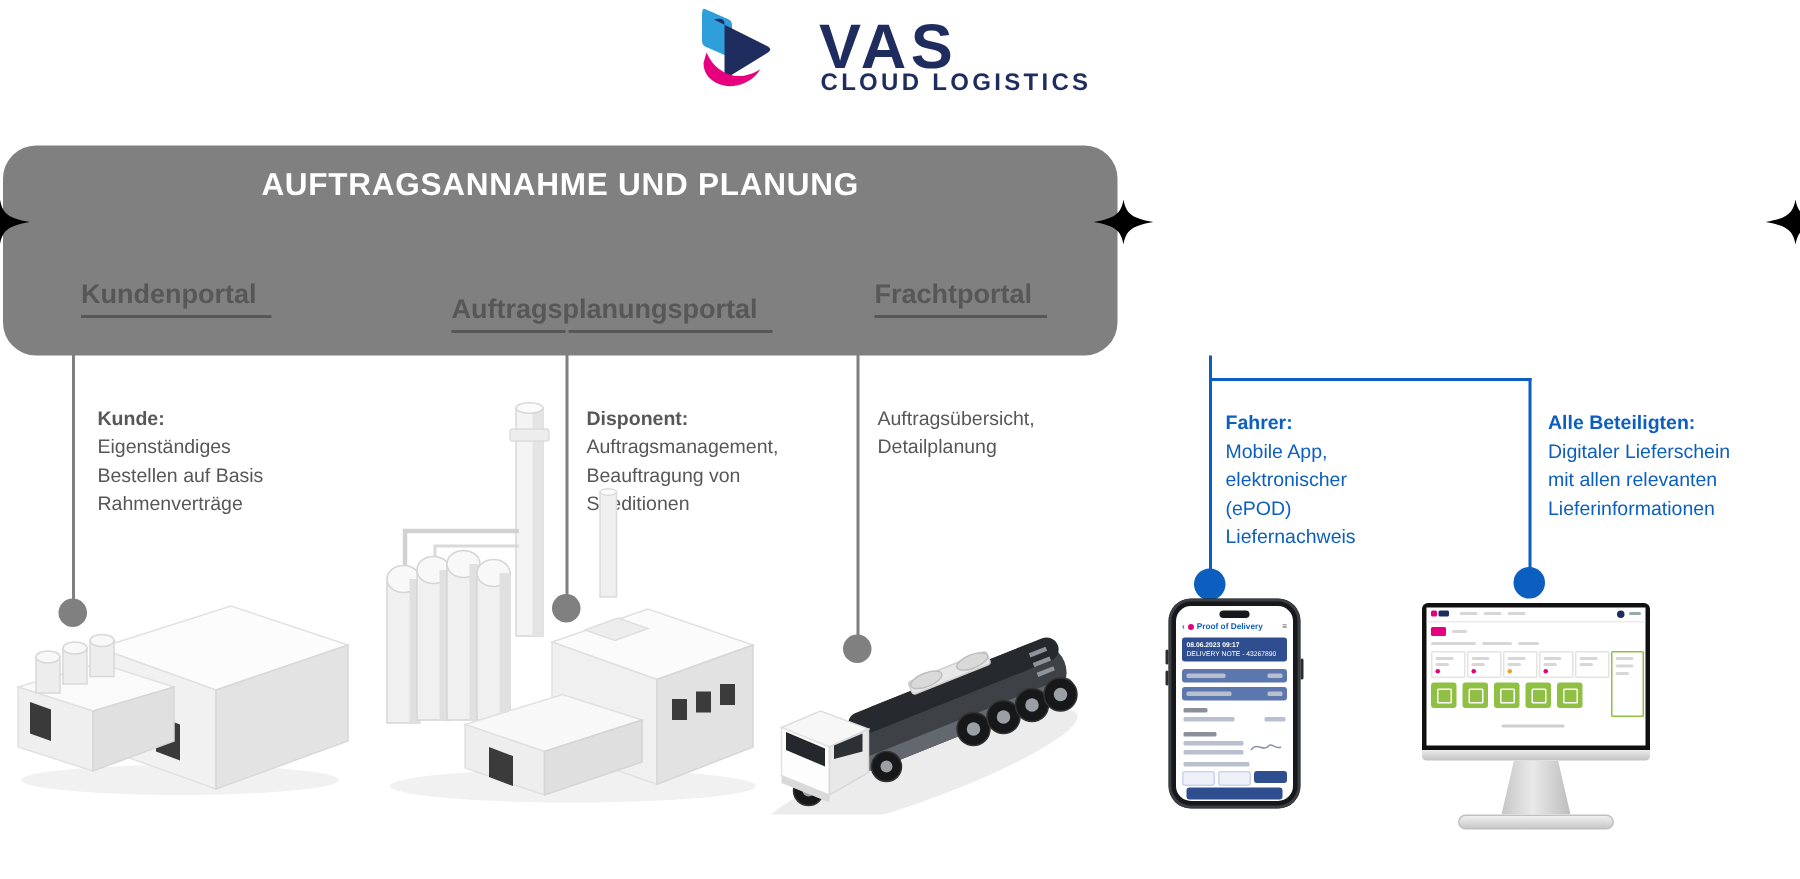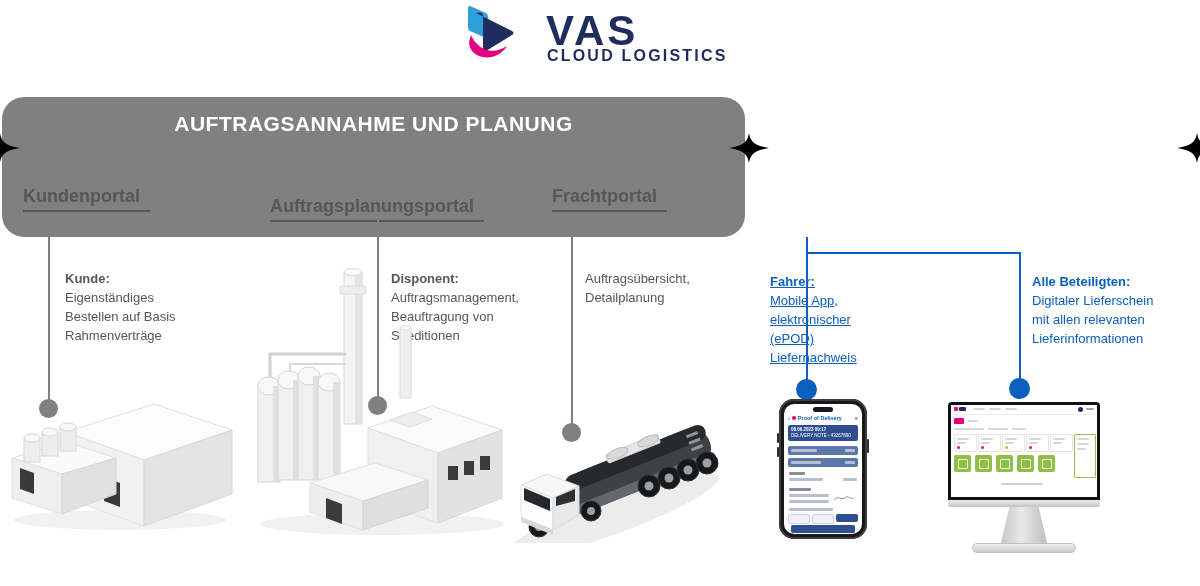--- a/index.html
+++ b/index.html
@@ -11,21 +11,21 @@
   .brand-text{color:#1f2c5e;font-weight:800;letter-spacing:3px;font-size:42px;line-height:1;}
   .brand-sub{color:#1f2c5e;font-weight:700;letter-spacing:2.2px;font-size:16px;line-height:1;}
 
   
   .banner{height:140px;border-radius:22px;color:#fff;text-align:center;}
   .banner-title{font-weight:700;font-size:21px;letter-spacing:.5px;padding-top:15px;color:#fff;}
   .banner.gray{background:#808080;}
   .banner.blue{background:#0c5fbf;}
 
   .portal-label{font-weight:700;font-size:18px;color:#575757;
-                border-bottom:2px solid #575757;padding:0 10px 3px 0;cursor:pointer;}
+                border-bottom:2px solid #575757;padding:0 10px 3px 0;cursor:pointer;margin-left:31px;}
 
   
   .vline{width:2px;background:#808080;}
   .vline.blue,.hline.blue{background:#0c5fbf;}
   .hline{height:2px;}
   .dot{border-radius:50%;}
   .dot.gray{width:19px;height:19px;background:#808080;}
   .dot.blue{width:21px;height:21px;background:#0c5fbf;}
 
   
@@ -129,21 +129,21 @@
     <div>Auftragsmanagement,</div>
     <div>Beauftragung von</div>
     <div>Speditionen</div>
   </div>
 
   <div class="abs desc" style="left:585px;top:269px;">
     <div>Auftragsübersicht,</div>
     <div>Detailplanung</div>
   </div>
 
-  <div class="abs desc blue" style="left:770px;top:272px;text-decoration:underline;">
+  <div class="abs desc blue" style="left:817px;top:272px;">
     <div class="desc-title">Fahrer:</div>
     <div>Mobile App,</div>
     <div>elektronischer</div>
     <div>(ePOD)</div>
     <div>Liefernachweis</div>
   </div>
 
   <div class="abs desc blue" style="left:1032px;top:272px;">
     <div class="desc-title">Alle Beteiligten:</div>
     <div>Digitaler Lieferschein</div>

